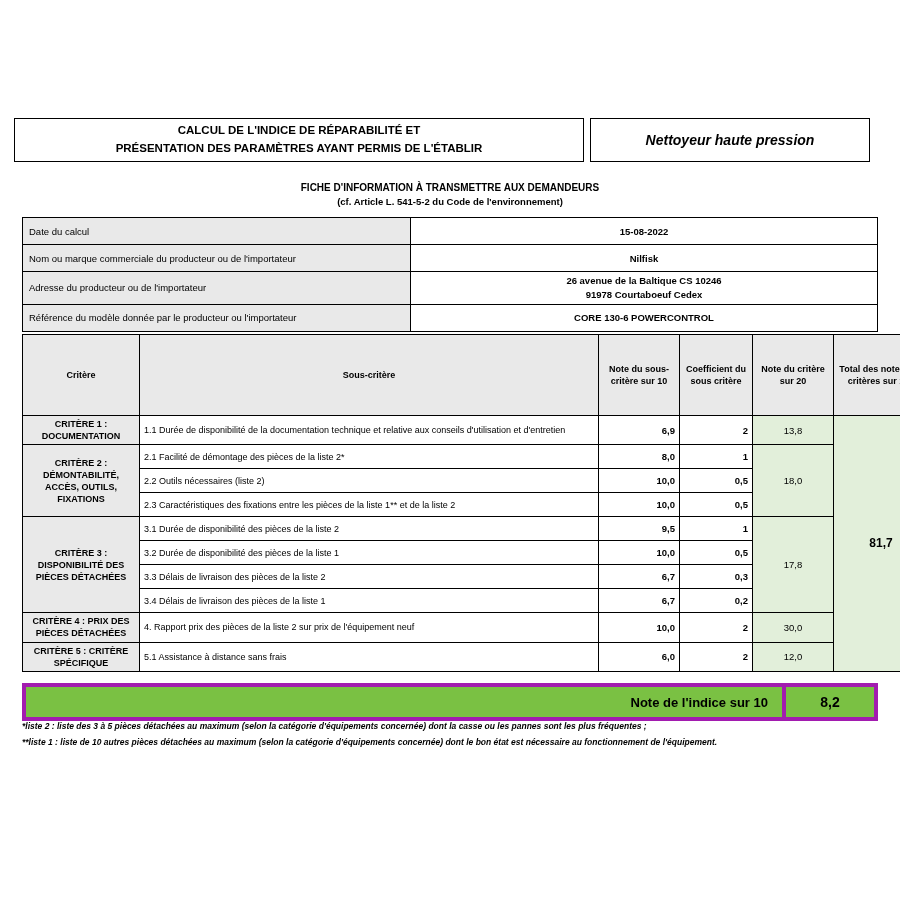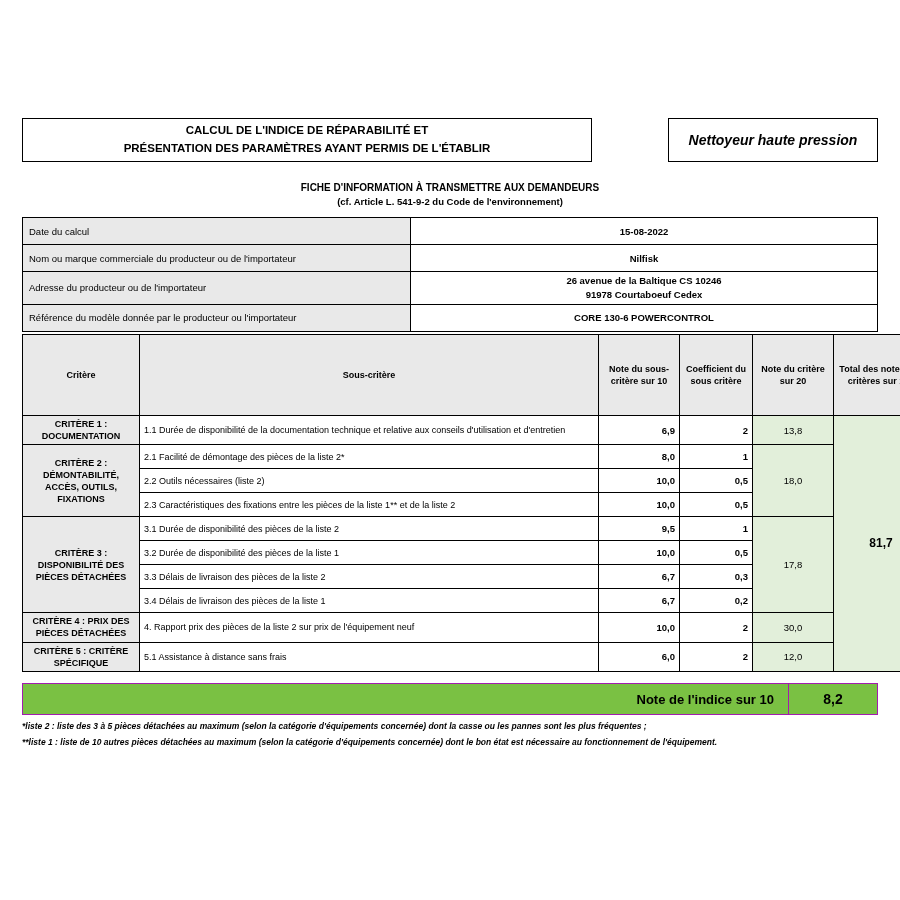--- a/index.html
+++ b/index.html
@@ -19,26 +19,25 @@
     position: absolute;
     left: 0;
     top: 0;
     width: 900px;
     height: 900px;
   }
 
   
   .header-row {
     position: absolute;
-    left: 22px;
+    left: 14px;
     top: 118px;
     width: 856px;
     height: 44px;
     display: flex;
-    gap: 35px;
   }
   .header-title {
     width: 570px;
     border: 1px solid #000;
     display: flex;
     flex-direction: column;
     align-items: center;
     justify-content: center;
     box-sizing: border-box;
     font-weight: bold;
@@ -177,21 +176,21 @@
   
   .score-table {
     position: absolute;
     left: 22px;
     top: 683px;
     width: 856px;
     border-collapse: collapse;
     table-layout: fixed;
   }
   .score-table td {
-    border: 1px solid #a21caf;
+    border: 4px solid #a21caf;
     height: 28px;
     background: #7ac143;
     vertical-align: middle;
   }
   .score-label {
     text-align: right;
     padding-right: 14px;
     font-weight: bold;
     font-size: 13px;
   }
@@ -223,21 +222,21 @@
     <div class="header-title">
       <div>CALCUL DE L'INDICE DE RÉPARABILITÉ ET</div>
       <div>PRÉSENTATION DES PARAMÈTRES AYANT PERMIS DE L'ÉTABLIR</div>
     </div>
     <div class="header-spacer"></div>
     <div class="header-product">Nettoyeur haute pression</div>
   </div>
 
   <div class="subtitle">
     <div>FICHE D'INFORMATION À TRANSMETTRE AUX DEMANDEURS</div>
-    <div class="line2">(cf. Article L. 541-9-2 du Code de l'environnement)</div>
+    <div class="line2">(cf. Article L. 541-5-2 du Code de l'environnement)</div>
   </div>
 
   <table class="info-table">
     <tbody>
       <tr>
         <td class="info-label">Date du calcul</td>
         <td class="info-value">15-08-2022</td>
       </tr>
       <tr>
         <td class="info-label">Nom ou marque commerciale du producteur ou de l'importateur</td>

